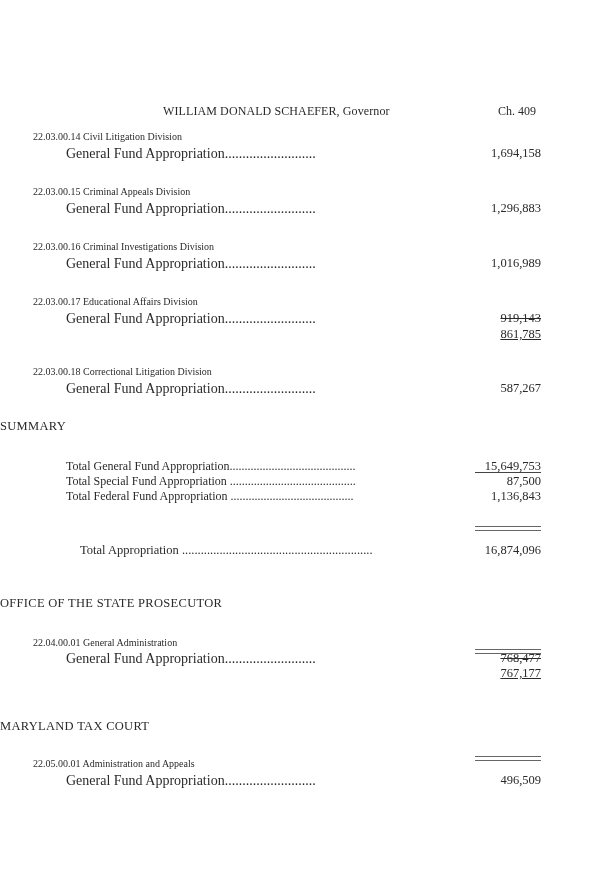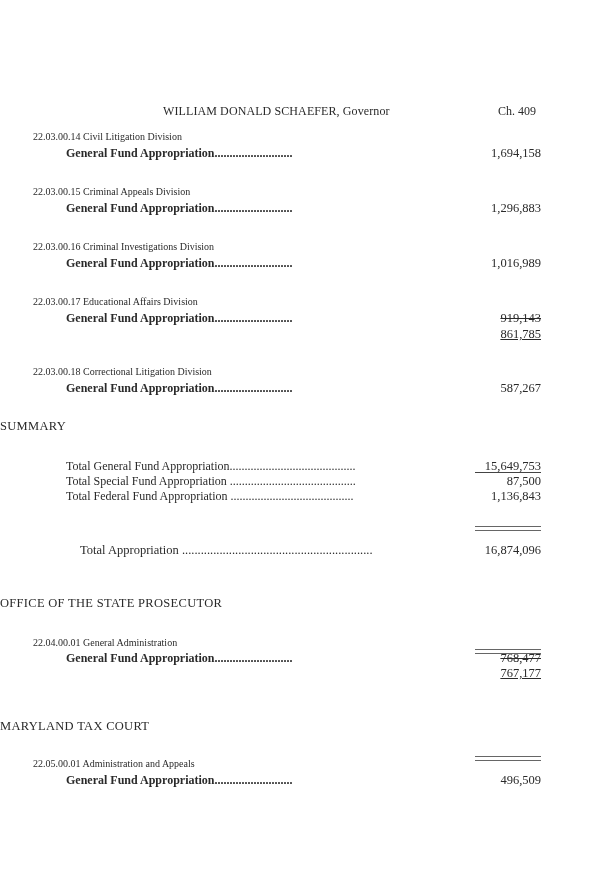--- a/index.html
+++ b/index.html
@@ -5,21 +5,21 @@
   html, body { margin: 0; padding: 0; background: #ffffff; }
   body {
     width: 600px; height: 883px; position: relative; overflow: hidden;
     font-family: "Liberation Serif", "DejaVu Serif", serif;
     color: #2a2a2a; font-size: 12.5px;
   }
   .abs { position: absolute; white-space: nowrap; margin-top: 44px; }
   .header-title { left: 163px; top: 60px; font-size: 12px; letter-spacing: 0.1px; }
   .header-ch { left: 498px; top: 60px; font-size: 12px; }
   .code-line { left: 33px; font-size: 10px; }
-  .approp-line { left: 66px; font-size: 12px; font-weight: bold; }
+  .approp-line { left: 66px; font-size: 14px; }
   .amount { right: 59px; text-align: left; font-size: 12.5px; }
   .struck { text-decoration: line-through; }
   .underlined { text-decoration: underline; }
   .section-heading { left: 0; width: 600px; text-align: left; font-size: 12.5px; letter-spacing: 0.3px; }
   .summary-label { left: 66px; font-size: 12px; }
   .total-label { left: 80px; font-size: 12.5px; }
   .rule { position: absolute; right: 59px; width: 66px; border-top: 1px solid #444; }
   .double-rule { position: absolute; right: 59px; width: 66px; height: 3px; border-top: 1px solid #666; border-bottom: 1px solid #666; }
   .page-number { left: 0; width: 600px; text-align: left; top: 836px; font-size: 11px; }
 </style>

